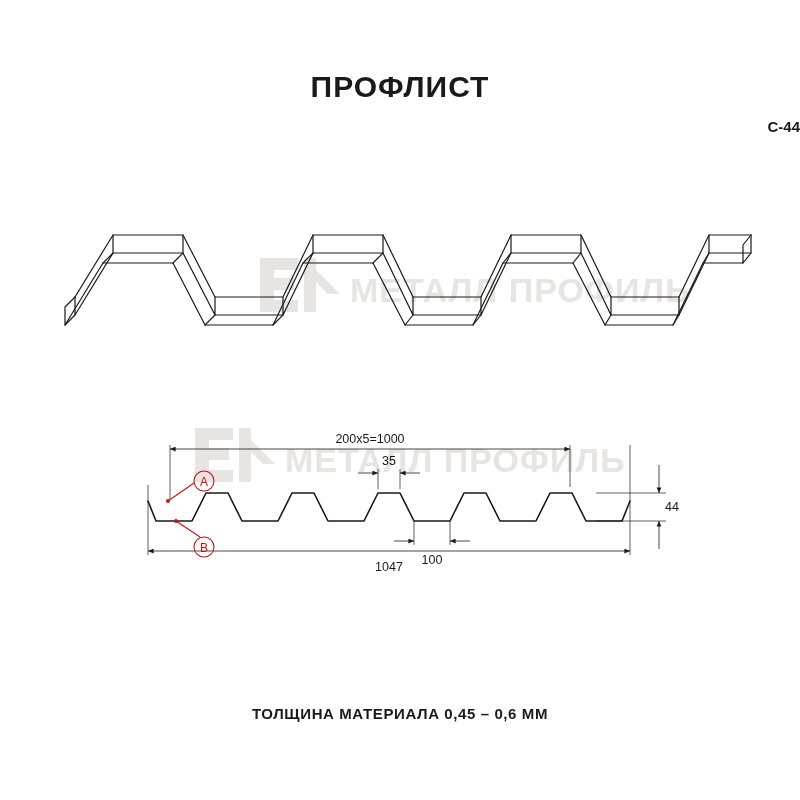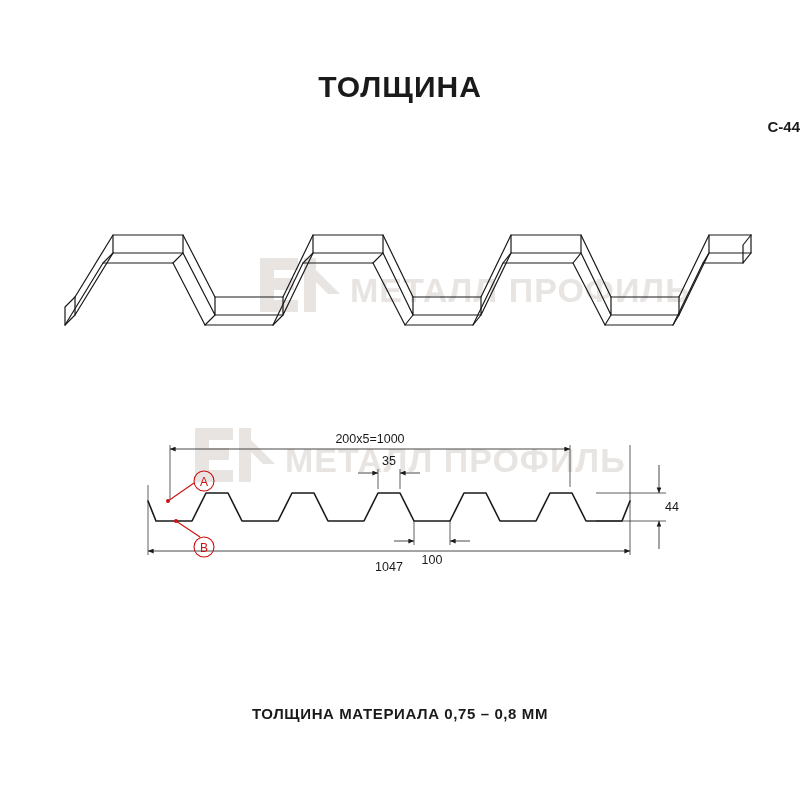--- a/index.html
+++ b/index.html
@@ -72,21 +72,21 @@
   .wm1 { top: 230px; left: 250px; }
   .wm2 { top: 400px; left: 185px; }
   svg { display: block; overflow: visible; }
   text { font-family: "Liberation Sans", sans-serif; }
 </style>
 </head>
 <body>
 
 <div class="page">
 
-  <div class="title">ТОЛЩИНА</div>
+  <div class="title">ПРОФЛИСТ</div>
   <div class="subtitle">С-44</div>
 
   <div class="watermark wm1">
     <svg width="380" height="110" viewBox="0 0 380 110">
       <g fill="#e8e4e2">
         <path d="M10 28 L48 28 L48 40 L24 40 L24 48 L44 48 L44 60 L24 60 L24 70 L48 70 L48 82 L10 82 Z"></path>
         <path d="M54 28 L66 28 L66 82 L54 82 Z M54 28 L90 64 L78 64 L54 40 Z"></path>
       </g>
       <text x="100" y="72" font-size="34" font-weight="bold" fill="#e8e4e2" letter-spacing="1">МЕТАЛЛ ПРОФИЛЬ</text>
     </svg>
@@ -187,15 +187,15 @@
 
       <g>
         <circle cx="78" cy="122" r="10" fill="none" stroke="#cc1111" stroke-width="1.1"></circle>
         <text x="78" y="127" font-size="12" text-anchor="middle" fill="#cc1111">B</text>
         <path d="M74 112 L50 96" stroke="#cc1111" stroke-width="1.1" fill="none"></path>
         <circle cx="50" cy="96" r="2" fill="#cc1111"></circle>
       </g>
     </svg>
   </div>
 
-  <div class="footer">ТОЛЩИНА МАТЕРИАЛА 0,75 – 0,8 ММ</div>
+  <div class="footer">ТОЛЩИНА МАТЕРИАЛА 0,45 – 0,6 ММ</div>
 
 </div>
 
 </body></html>

